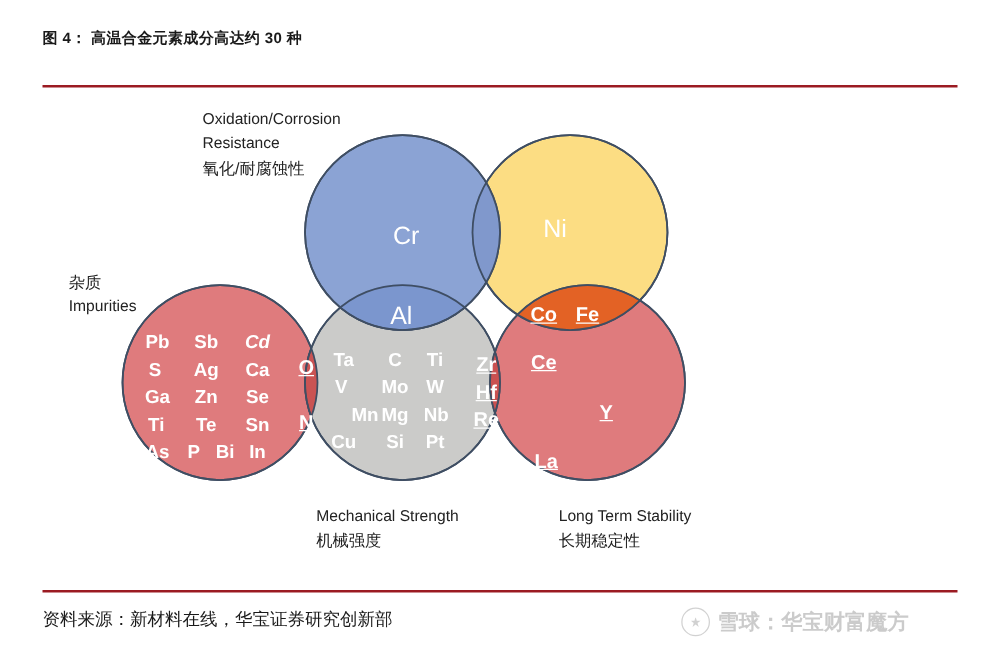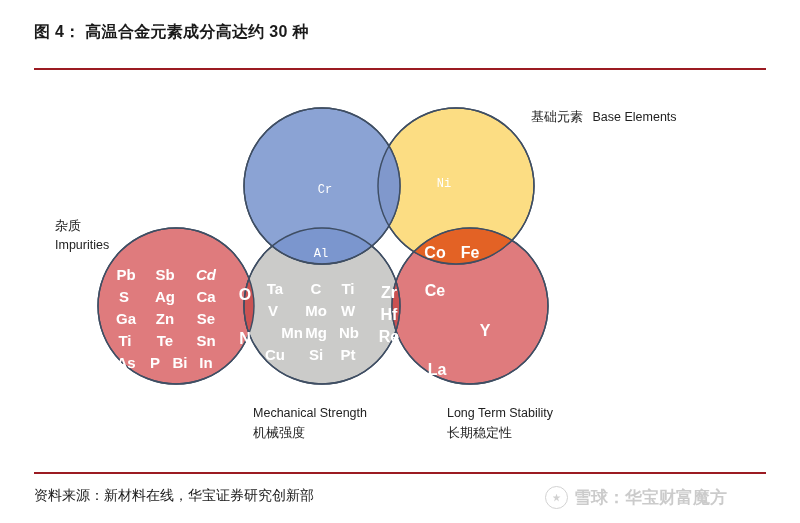--- a/index.html
+++ b/index.html
@@ -13,21 +13,21 @@
     position: relative;
     font-family: "Liberation Sans", "DejaVu Sans", sans-serif;
     overflow: hidden;
   }
 
   
   #figure-title {
     position: absolute;
     left: 34px;
     top: 22px;
-    font-size: 16px;
+    font-size: 12px;
     font-weight: bold;
     color: #1a1a1a;
     letter-spacing: 0.3px;
     white-space: nowrap;
   }
   #title-rule {
     position: absolute;
     left: 34px;
     top: 68px;
     width: 732px;
@@ -116,27 +116,27 @@
   .sym {
     position: absolute;
     color: #ffffff;
     font-weight: bold;
     font-size: 15px;
     text-align: center;
     transform: translate(-50%, -50%);
     white-space: nowrap;
   }
   .sym-lg {
-    font-size: 12px;
+    font-size: 20px;
     font-weight: normal;
-    font-family: Liberation Mono, monospace;
   }
   .sym-md {
     font-size: 16px;
     font-weight: bold;
+    text-decoration: underline;
   }
   
   .annot {
     position: absolute;
     color: #222;
     font-size: 12.5px;
     line-height: 1.55;
     white-space: nowrap;
   }
   .annot .cn { font-size: 13px; }
@@ -212,25 +212,26 @@
 
     <circle cx="322" cy="110" r="78" fill="none" stroke="#3F4E63" stroke-width="1.4"></circle>
     <circle cx="456" cy="110" r="78" fill="none" stroke="#3F4E63" stroke-width="1.4"></circle>
     <circle cx="176" cy="230" r="78" fill="none" stroke="#3F4E63" stroke-width="1.4"></circle>
     <circle cx="322" cy="230" r="78" fill="none" stroke="#3F4E63" stroke-width="1.4"></circle>
     <circle cx="470" cy="230" r="78" fill="none" stroke="#3F4E63" stroke-width="1.4"></circle>
   </svg>
 
   <div id="venn-labels">
 
-
-    <div class="annot" style="left:531px; top:31px;">
-      <span class="cn">基础元素</span>
-      <span style="margin-left:6px;">Base Elements</span>
+    <div class="annot" style="left:162px; top:10px;">
+      <div>Oxidation/Corrosion</div>
+      <div>Resistance</div>
+      <div class="cn">氧化/耐腐蚀性</div>
     </div>
+
 
     <div class="annot" style="left:55px; top:140px;">
       <div class="cn">杂质</div>
       <div>Impurities</div>
     </div>
 
     <div class="annot center" style="left:310px; top:328px;">
       <div>Mechanical Strength</div>
       <div class="cn">机械强度</div>
     </div>

